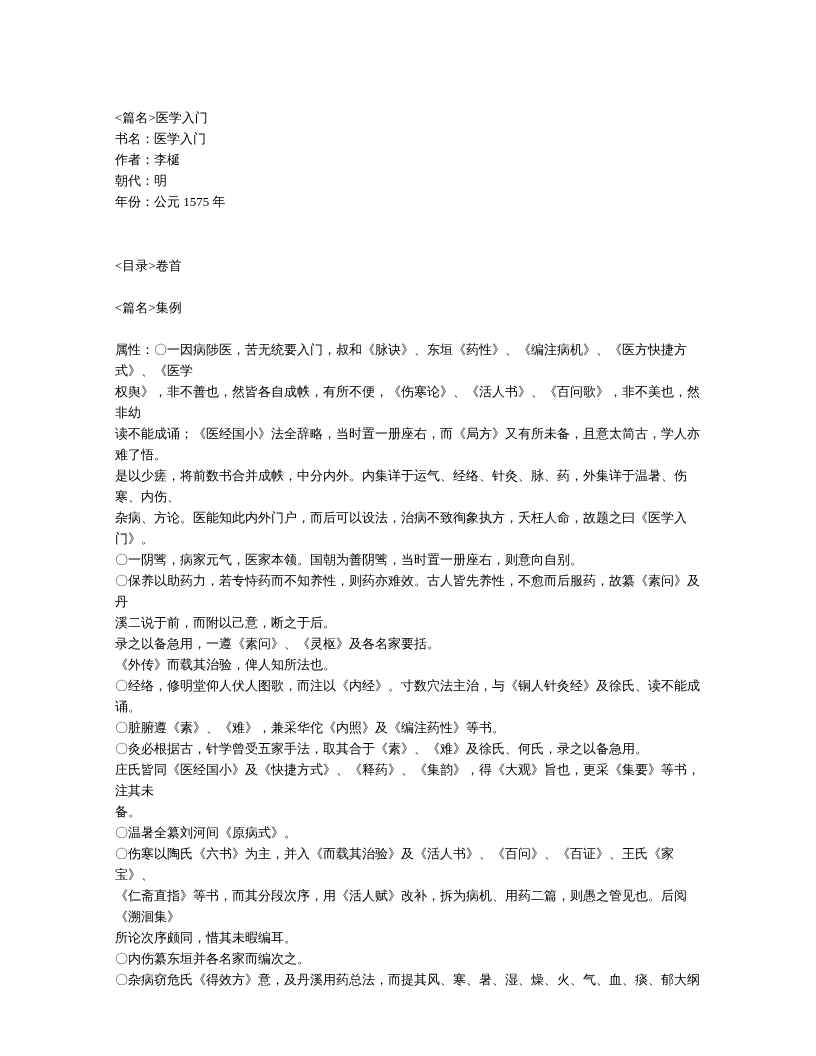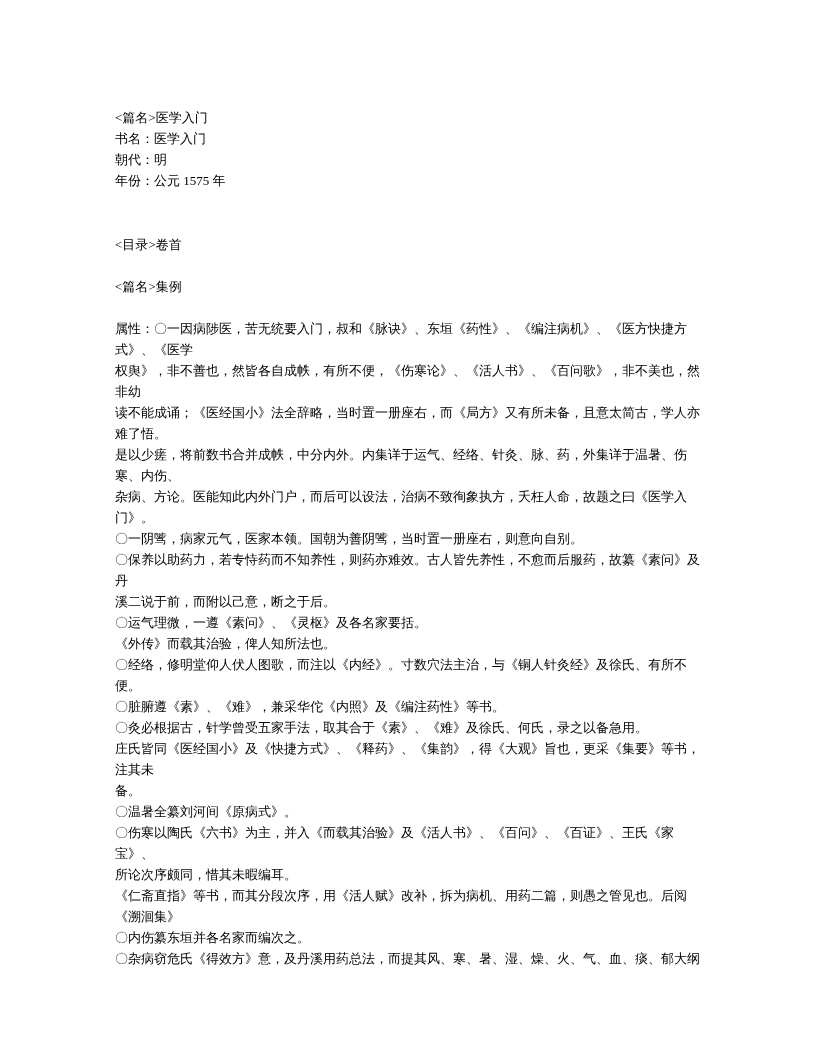--- a/index.html
+++ b/index.html
@@ -33,20 +33,21 @@
 </style>
 </head>
 <body>
 
 <div class="page">
   <div class="content">
 
     <div>
         <div class="line">&lt;篇名&gt;医学入门</div>
         <div class="line">书名：医学入门</div>
+        <div class="line">作者：李梴</div>
         <div class="line">朝代：明</div>
         <div class="line">年份：公元 1575 年</div>
       </div>
 
     <div class="spacer-2"></div>
 
     <div class="line">&lt;目录&gt;卷首</div>
 
     <div class="spacer-1"></div>
 
@@ -56,29 +57,29 @@
 
     <div>
         <div class="line">属性：〇一因病陟医，苦无统要入门，叔和《脉诀》、东垣《药性》、《编注病机》、《医方快捷方式》、《医学</div>
         <div class="line">权舆》，非不善也，然皆各自成帙，有所不便，《伤寒论》、《活人书》、《百问歌》，非不美也，然非幼</div>
         <div class="line">读不能成诵；《医经国小》法全辞略，当时置一册座右，而《局方》又有所未备，且意太简古，学人亦难了悟。</div>
         <div class="line">是以少瘥，将前数书合并成帙，中分内外。内集详于运气、经络、针灸、脉、药，外集详于温暑、伤寒、内伤、</div>
         <div class="line">杂病、方论。医能知此内外门户，而后可以设法，治病不致徇象执方，夭枉人命，故题之曰《医学入门》。</div>
         <div class="line">〇一阴骘，病家元气，医家本领。国朝为善阴骘，当时置一册座右，则意向自别。</div>
         <div class="line">〇保养以助药力，若专恃药而不知养性，则药亦难效。古人皆先养性，不愈而后服药，故纂《素问》及丹</div>
         <div class="line">溪二说于前，而附以己意，断之于后。</div>
-        <div class="line">〇运气理微，一遵《素问》、《灵枢》及各名家要括。</div>
+        <div class="line">录之以备急用，一遵《素问》、《灵枢》及各名家要括。</div>
         <div class="line">《外传》而载其治验，俾人知所法也。</div>
-        <div class="line">〇经络，修明堂仰人伏人图歌，而注以《内经》。寸数穴法主治，与《铜人针灸经》及徐氏、有所不便。</div>
+        <div class="line">〇经络，修明堂仰人伏人图歌，而注以《内经》。寸数穴法主治，与《铜人针灸经》及徐氏、读不能成诵。</div>
         <div class="line">〇脏腑遵《素》、《难》，兼采华佗《内照》及《编注药性》等书。</div>
         <div class="line">〇灸必根据古，针学曾受五家手法，取其合于《素》、《难》及徐氏、何氏，录之以备急用。</div>
         <div class="line">庄氏皆同《医经国小》及《快捷方式》、《释药》、《集韵》，得《大观》旨也，更采《集要》等书，注其未</div>
         <div class="line">备。</div>
         <div class="line">〇温暑全纂刘河间《原病式》。</div>
         <div class="line">〇伤寒以陶氏《六书》为主，并入《而载其治验》及《活人书》、《百问》、《百证》、王氏《家宝》、</div>
+        <div class="line">《仁斋直指》等书，而其分段次序，用《活人赋》改补，拆为病机、用药二篇，则愚之管见也。后阅《溯洄集》</div>
         <div class="line">所论次序颇同，惜其未暇编耳。</div>
-        <div class="line">《仁斋直指》等书，而其分段次序，用《活人赋》改补，拆为病机、用药二篇，则愚之管见也。后阅《溯洄集》</div>
         <div class="line">〇内伤纂东垣并各名家而编次之。</div>
         <div class="line">〇杂病窃危氏《得效方》意，及丹溪用药总法，而提其风、寒、暑、湿、燥、火、气、血、痰、郁大纲</div>
       </div>
 
   </div>
 </div>
 
 </body></html>

